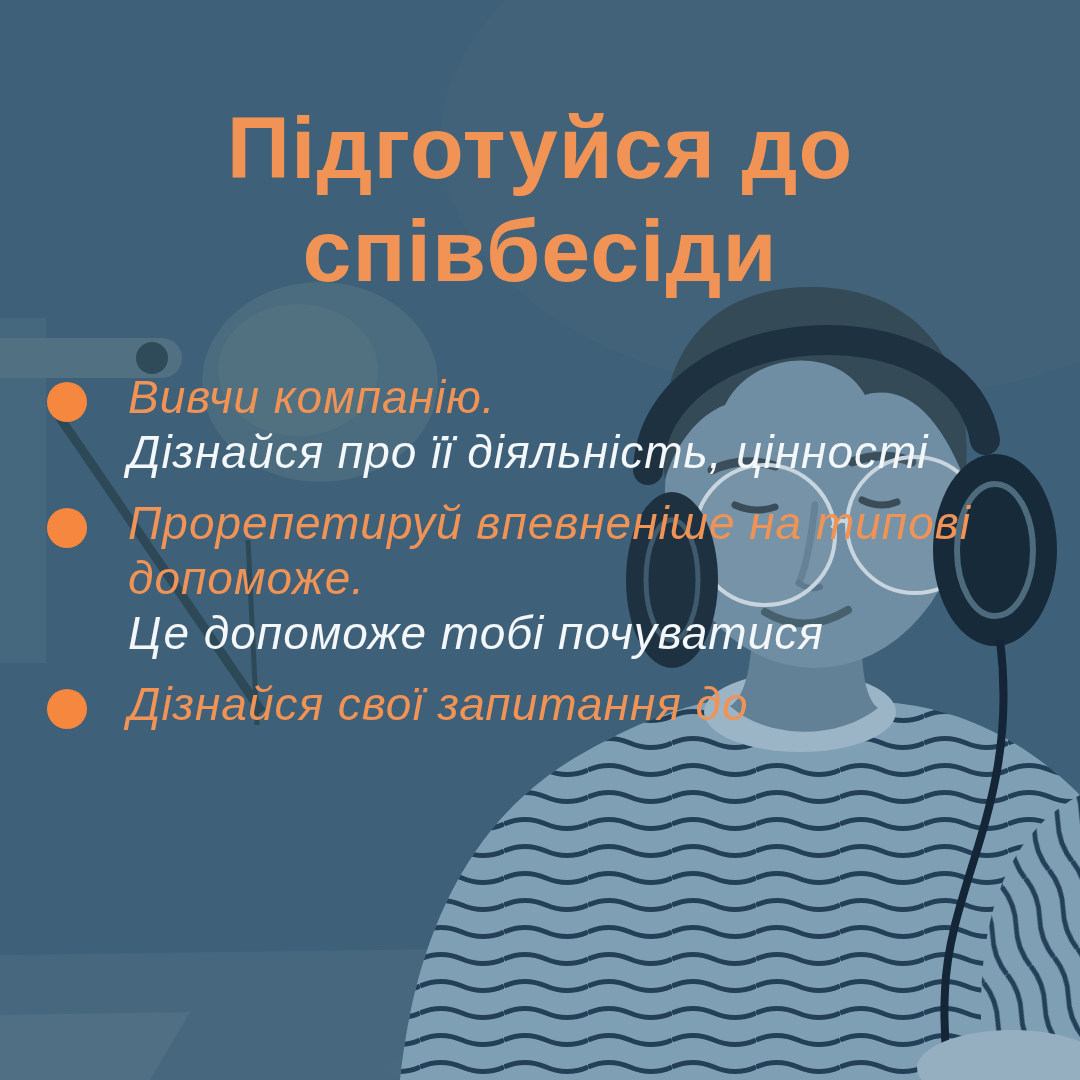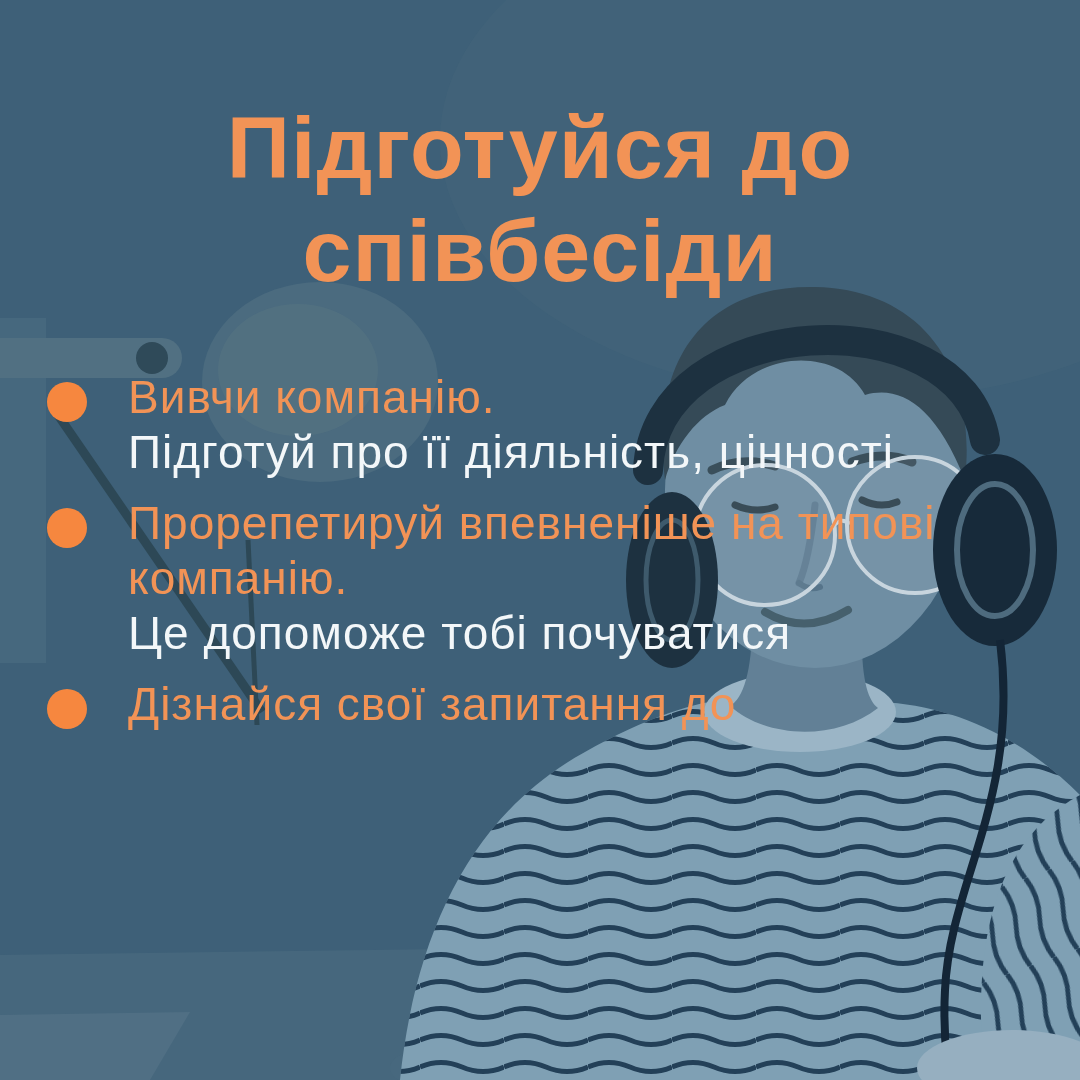--- a/index.html
+++ b/index.html
@@ -15,21 +15,21 @@
   .title{
     position:absolute;top:96px;left:0;width:1080px;
     text-align:center;
     color:var(--accent-orange,#F29356);
     font-size:88px;font-weight:700;line-height:103px;letter-spacing:1px;
   }
   .title .t-line{white-space:nowrap;}
   .tips{
     position:absolute;left:47px;top:370px;width:1000px;
   }
-  .tip{display:flex;align-items:flex-start;margin-bottom:16px;}
+  .tip{display:flex;align-items:flex-start;margin-bottom:16px;font-style:italic;}
   .bullet{
     flex:none;width:40px;height:40px;border-radius:50%;
     background:var(--bullet-orange,#F6873F);
     margin-top:12px;margin-right:41px;
   }
   .lines{font-size:46px;line-height:55px;letter-spacing:1px;}
   .line{white-space:nowrap;}
   .line.lead{color:var(--accent-orange,#F29356);}
   .line.body{color:var(--body-text,#F3F7F9);}
 </style>
@@ -123,29 +123,29 @@
     <div class="t-line">Підготуйся до</div>
     <div class="t-line">співбесіди</div>
   </div>
 
   <div class="tips">
 
     <div class="tip">
       <span class="bullet"></span>
       <div class="lines">
         <div class="line lead">Вивчи компанію.</div>
-        <div class="line body">Підготуй про її діяльність, цінності</div>
+        <div class="line body">Дізнайся про її діяльність, цінності</div>
       </div>
     </div>
 
     <div class="tip">
       <span class="bullet"></span>
       <div class="lines">
         <div class="line lead">Прорепетируй впевненіше на типові</div>
-        <div class="line lead">компанію.</div>
+        <div class="line lead">допоможе.</div>
         <div class="line body">Це допоможе тобі почуватися</div>
       </div>
     </div>
 
     <div class="tip">
       <span class="bullet"></span>
       <div class="lines">
         <div class="line lead">Дізнайся свої запитання до</div>
       </div>
     </div>

